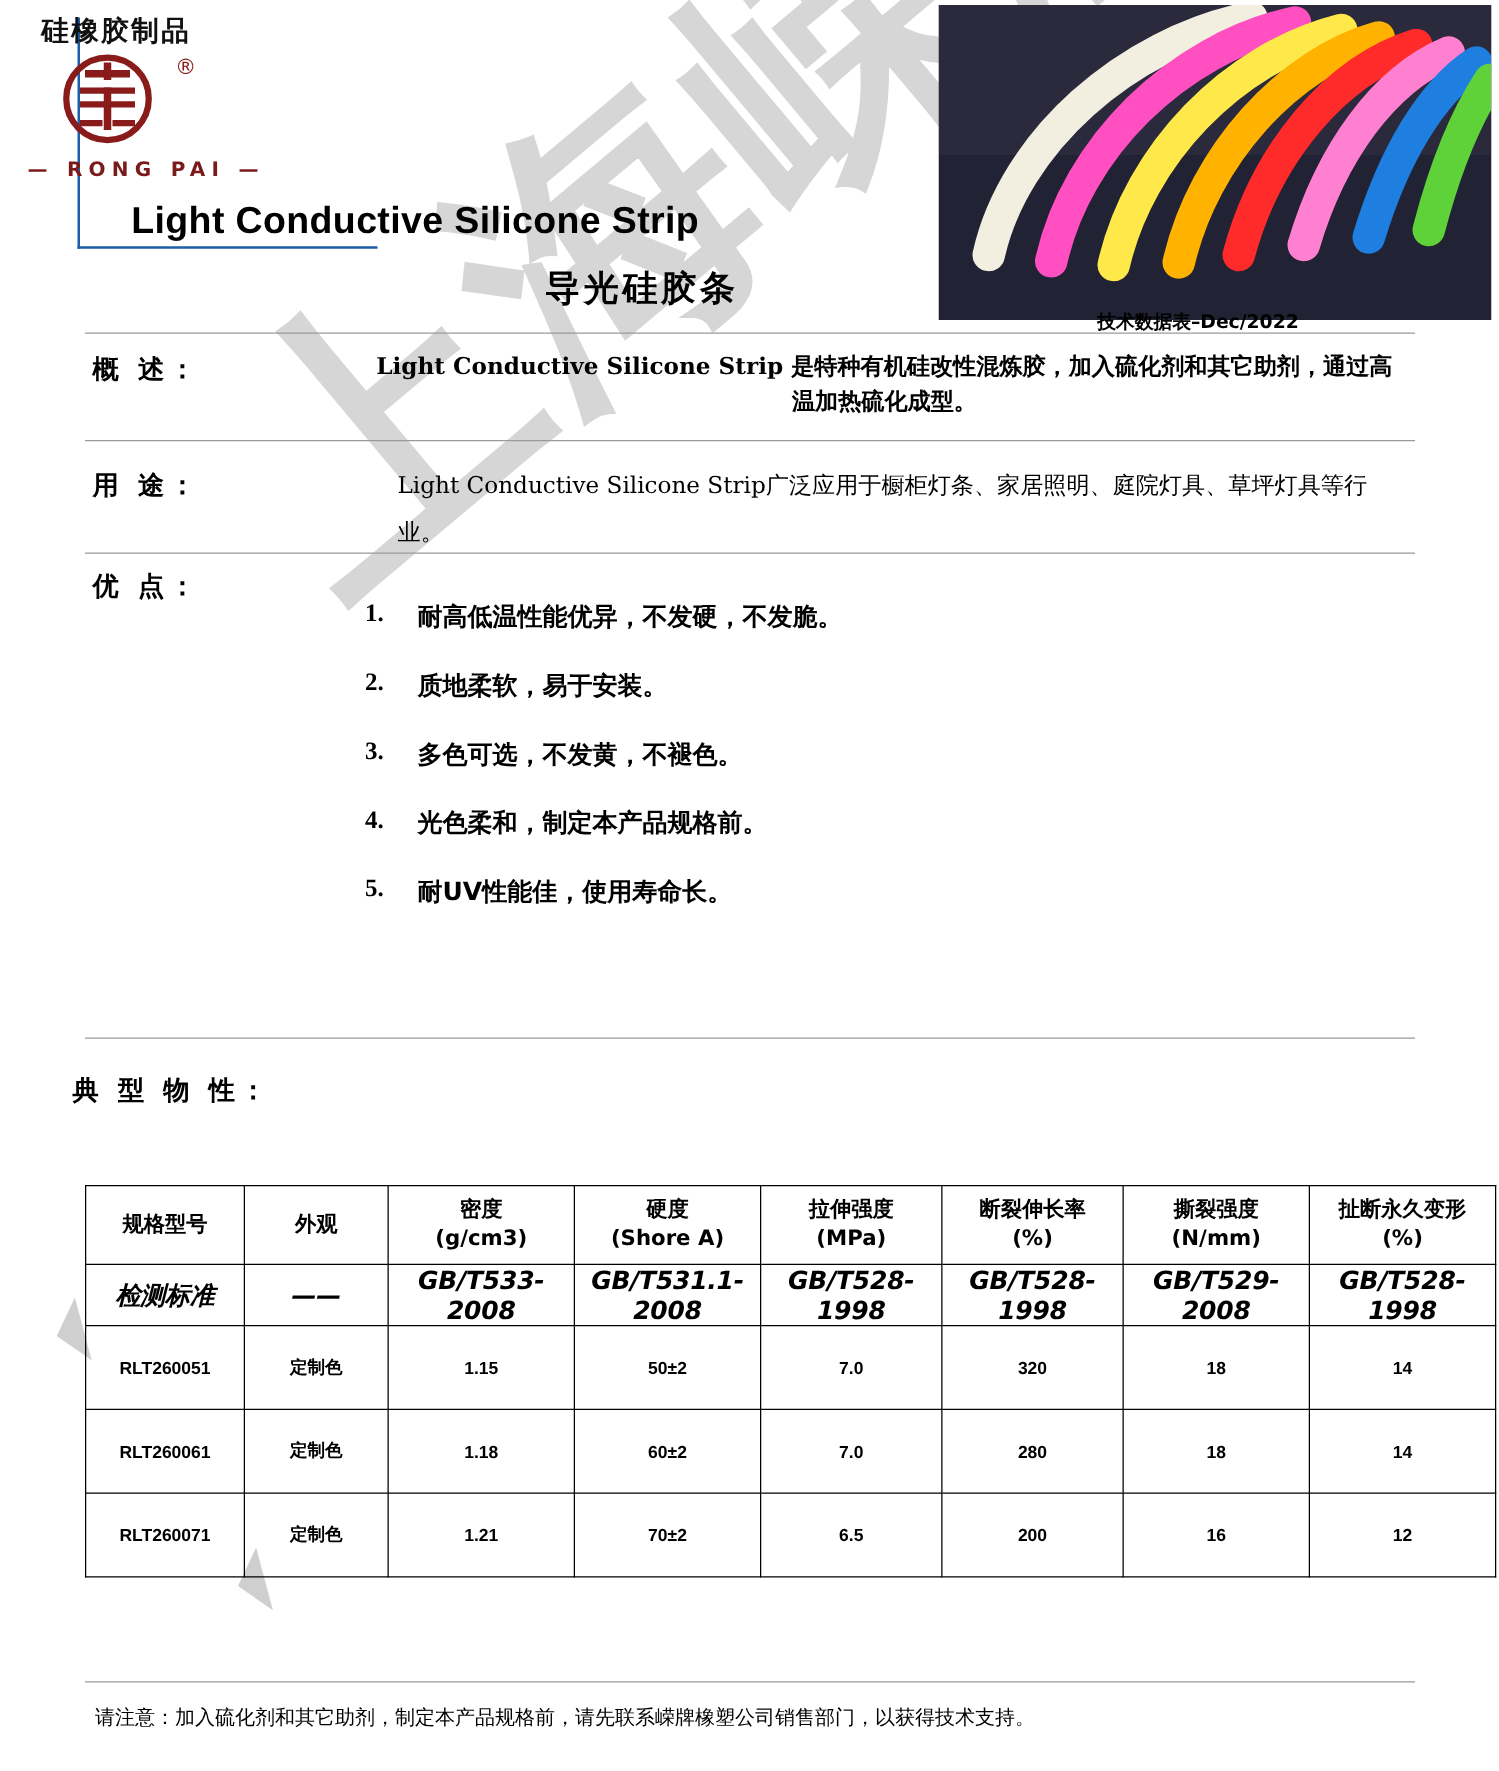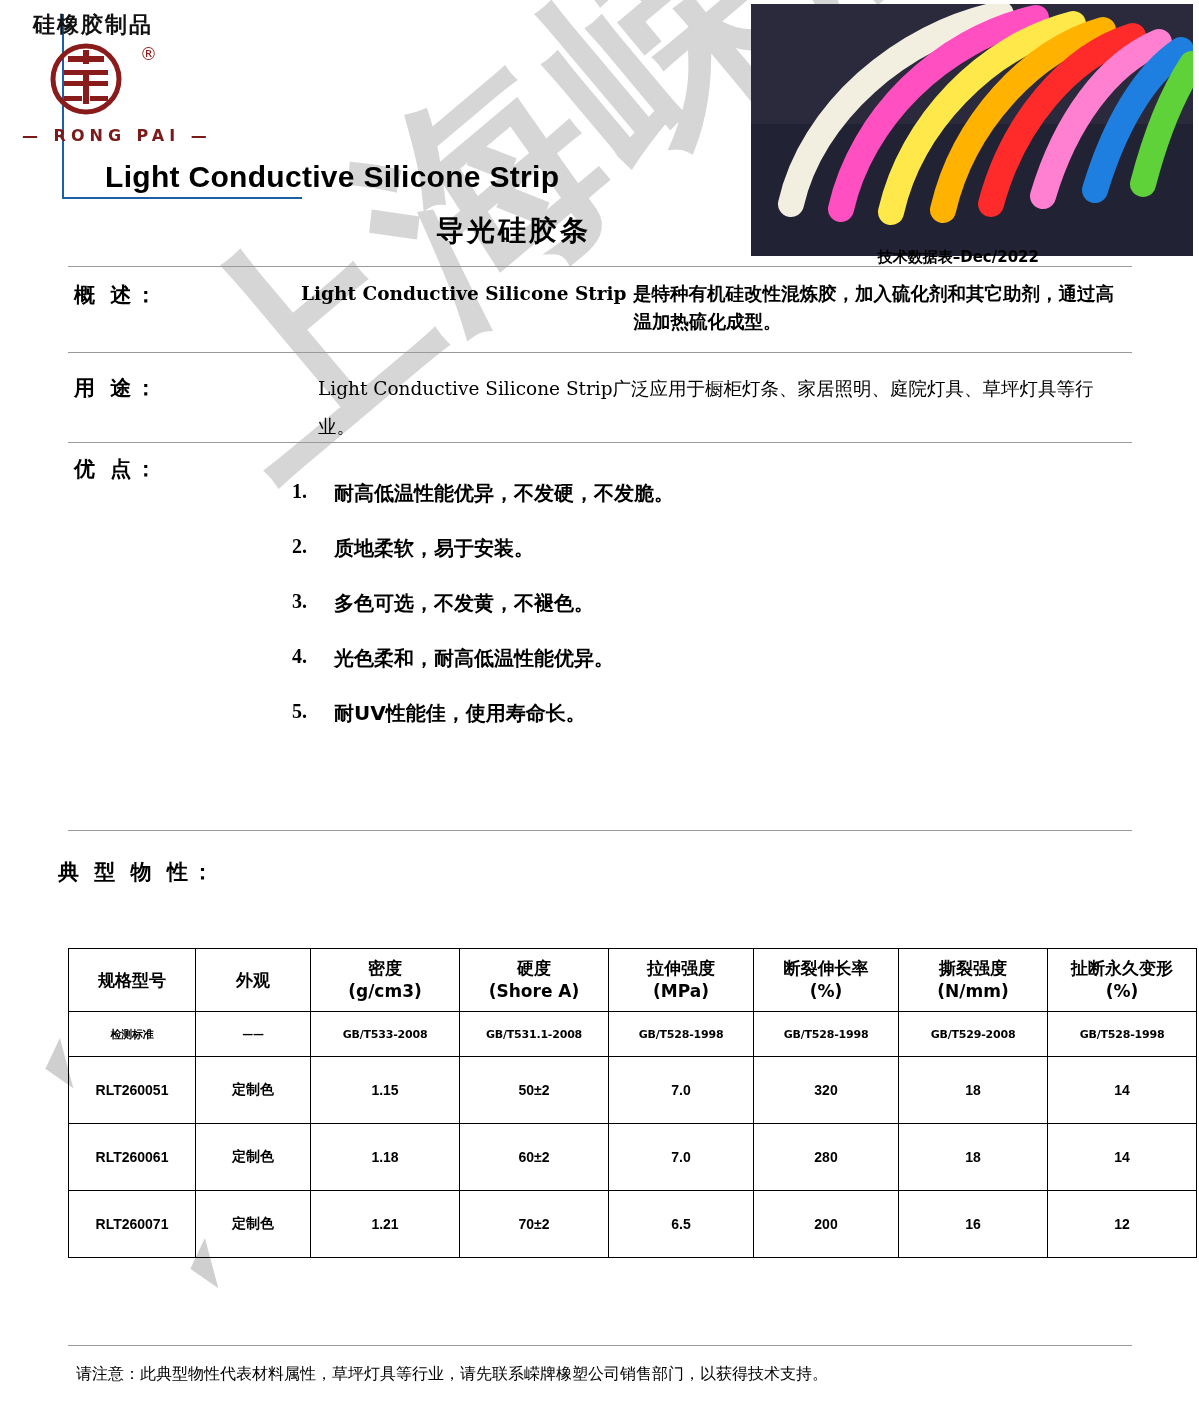--- a/index.html
+++ b/index.html
@@ -232,22 +232,23 @@
     font-size: 17px;
     padding: 0 4px;
   }
   table.props tr.head td {
     height: 62px;
     line-height: 23px;
     font-size: 17px;
   }
   table.props tr.std td {
     height: 44px;
-    font-size: 11px;
+    font-size: 20px;
     letter-spacing: -0.2px;
+    font-style: italic;
   }
   table.props tr.data td {
     height: 66px;
     font-size: 14px;
     font-family: "Liberation Sans", sans-serif;
   }
   table.props tr.data td.cn {
     font-family: Liberation Mono, monospace;
   }
   .col-a { width: 118px; }
@@ -339,21 +340,21 @@
   <div class="sec-body p-overview">Light Conductive Silicone Strip 是特种有机硅改性混炼胶，加入硫化剂和其它助剂，通过高温加热硫化成型。</div>
 
   <div class="sec-label" style="left:74px; top:374px">用 途：</div>
   <div class="sec-body p-use">Light Conductive Silicone Strip广泛应用于橱柜灯条、家居照明、庭院灯具、草坪灯具等行业。</div>
 
   <div class="sec-label" style="left:74px; top:455px">优 点：</div>
   <ul class="adv-list">
     <li><span class="num">1.</span><span>耐高低温性能优异，不发硬，不发脆。</span></li>
     <li><span class="num">2.</span><span>质地柔软，易于安装。</span></li>
     <li><span class="num">3.</span><span>多色可选，不发黄，不褪色。</span></li>
-    <li><span class="num">4.</span><span>光色柔和，耐高低温性能优异。</span></li>
+    <li><span class="num">4.</span><span>光色柔和，制定本产品规格前。</span></li>
     <li><span class="num">5.</span><span>耐UV性能佳，使用寿命长。</span></li>
   </ul>
 
   <div class="sec-label tbl-label">典 型 物 性：</div>
 
   <table class="props">
     <tbody>
         <tr class="head">
       <td class="col-a"><span>规格型号</span></td>
       <td class="col-b"><span>外观</span></td>
@@ -400,15 +401,15 @@
       <td>1.21</td>
       <td>70±2</td>
       <td>6.5</td>
       <td>200</td>
       <td>16</td>
       <td>12</td>
     </tr>
   </tbody>
     </table>
 
-  <div class="footer-note">请注意：此典型物性代表材料属性，草坪灯具等行业，请先联系嵘牌橡塑公司销售部门，以获得技术支持。</div>
+  <div class="footer-note">请注意：加入硫化剂和其它助剂，制定本产品规格前，请先联系嵘牌橡塑公司销售部门，以获得技术支持。</div>
 
 </div>
 
 </body></html>

